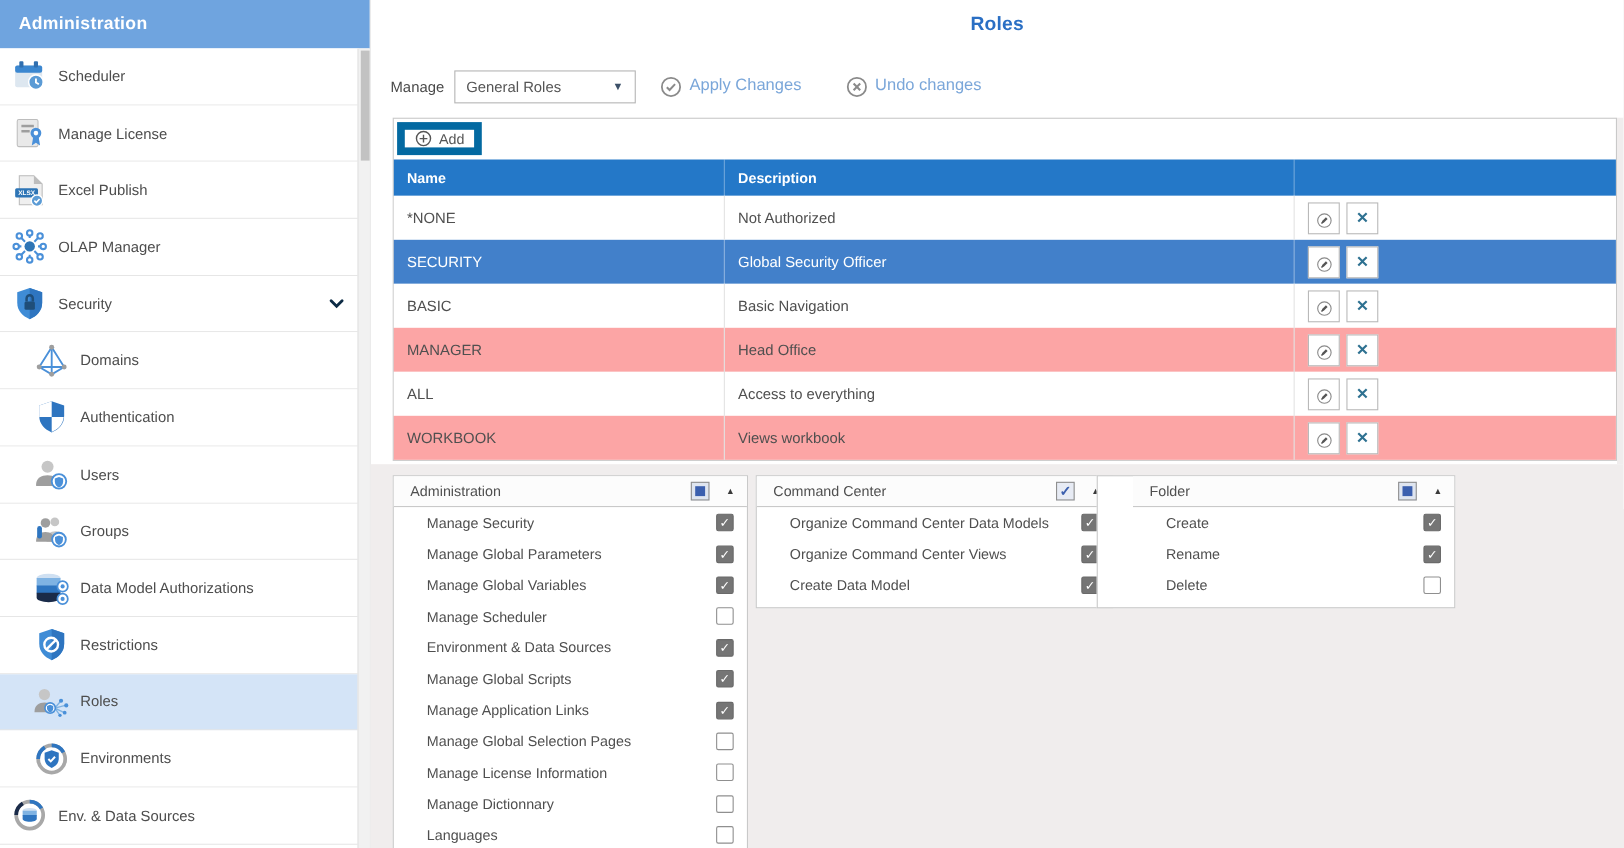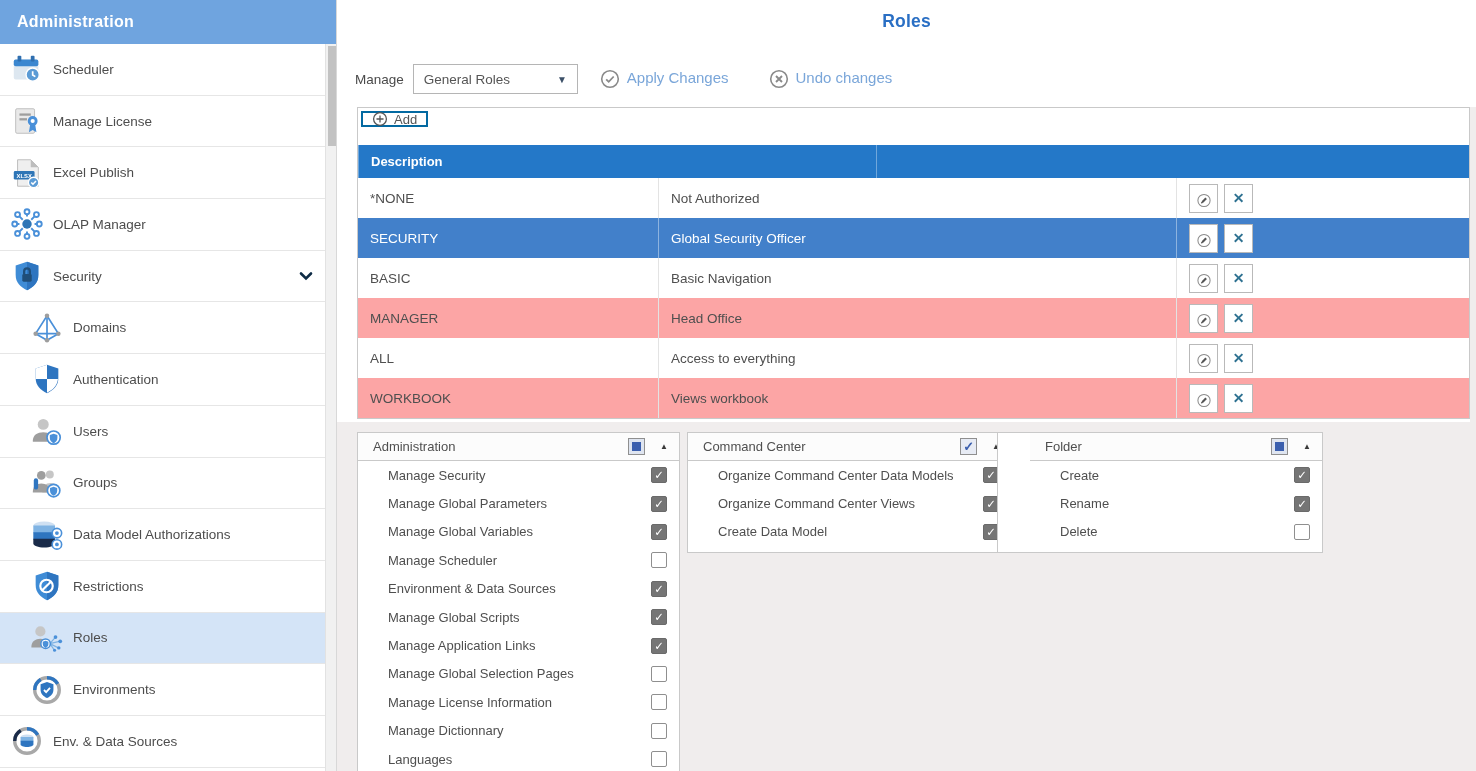--- a/index.html
+++ b/index.html
@@ -37,21 +37,21 @@
   .link-btn { display:flex; align-items:flex-start; gap:7px; background:none; border:none; cursor:pointer;
     color:#7aa6d9; font-size:15px; font-family:inherit; }
   .link-btn.apply { margin-left:22px; }
   .link-btn.undo { margin-left:40px; }
   .icon20 { width:20px; height:20px; display:inline-flex; }
   .icon20 svg { width:20px; height:20px; }
 
   
   .table-wrap { position:absolute; top:107px; left:20px; width:1113px; background:#fff; border:1px solid #c9c9c9; }
   .table-toolbar { height:37px; padding:3px; }
-  .add-btn { height:16px; min-width:62px; padding:0 9px; background:#fff; border:2px solid #0369a1;
+  .add-btn { height:30px; min-width:62px; padding:0 9px; background:#fff; border:7px solid #0369a1;
     display:inline-flex; align-items:center; gap:6px; font-size:13px; color:#555; cursor:pointer; font-family:inherit; }
   .icon16 { width:16px; height:16px; display:inline-flex; }
   .icon16 svg { width:16px; height:16px; }
   .thead { display:flex; height:33px; background:#2478c8; color:#fff; font-size:13px; font-weight:600; align-items:stretch; }
   .thead > div { display:flex; align-items:center; }
   .c-name { width:300px; padding-left:12px; }
   .c-desc { width:518px; padding-left:12px; border-left:1px solid rgba(255,255,255,.35); }
   .c-actions { flex:1; padding-left:12px; border-left:1px solid rgba(255,255,255,.35); }
   .trow { display:flex; height:40px; align-items:stretch; font-size:13.5px; color:#4f4f4f; background:#fff; cursor:pointer; }
   .trow > div { display:flex; align-items:center; }
@@ -333,20 +333,21 @@
           <span class="icon16">
             <svg viewBox="0 0 20 20">
                 <circle cx="10" cy="10" r="8" fill="none" stroke="#555" stroke-width="1.6"></circle>
                 <path d="M10 5.6v8.8M5.6 10h8.8" stroke="#555" stroke-width="1.6"></path>
               </svg>
           </span>
           <span>Add</span>
         </button>
       </div>
       <div class="thead">
+        <div class="c-name">Name</div>
         <div class="c-desc">Description</div>
         <div class="c-actions"></div>
       </div>
       <div id="roles-tbody">
           <div class="trow">
             <div class="c-name">*NONE</div>
             <div class="c-desc">Not Authorized</div>
             <div class="c-actions">
               <button class="row-btn">
                 <span class="icon16">

